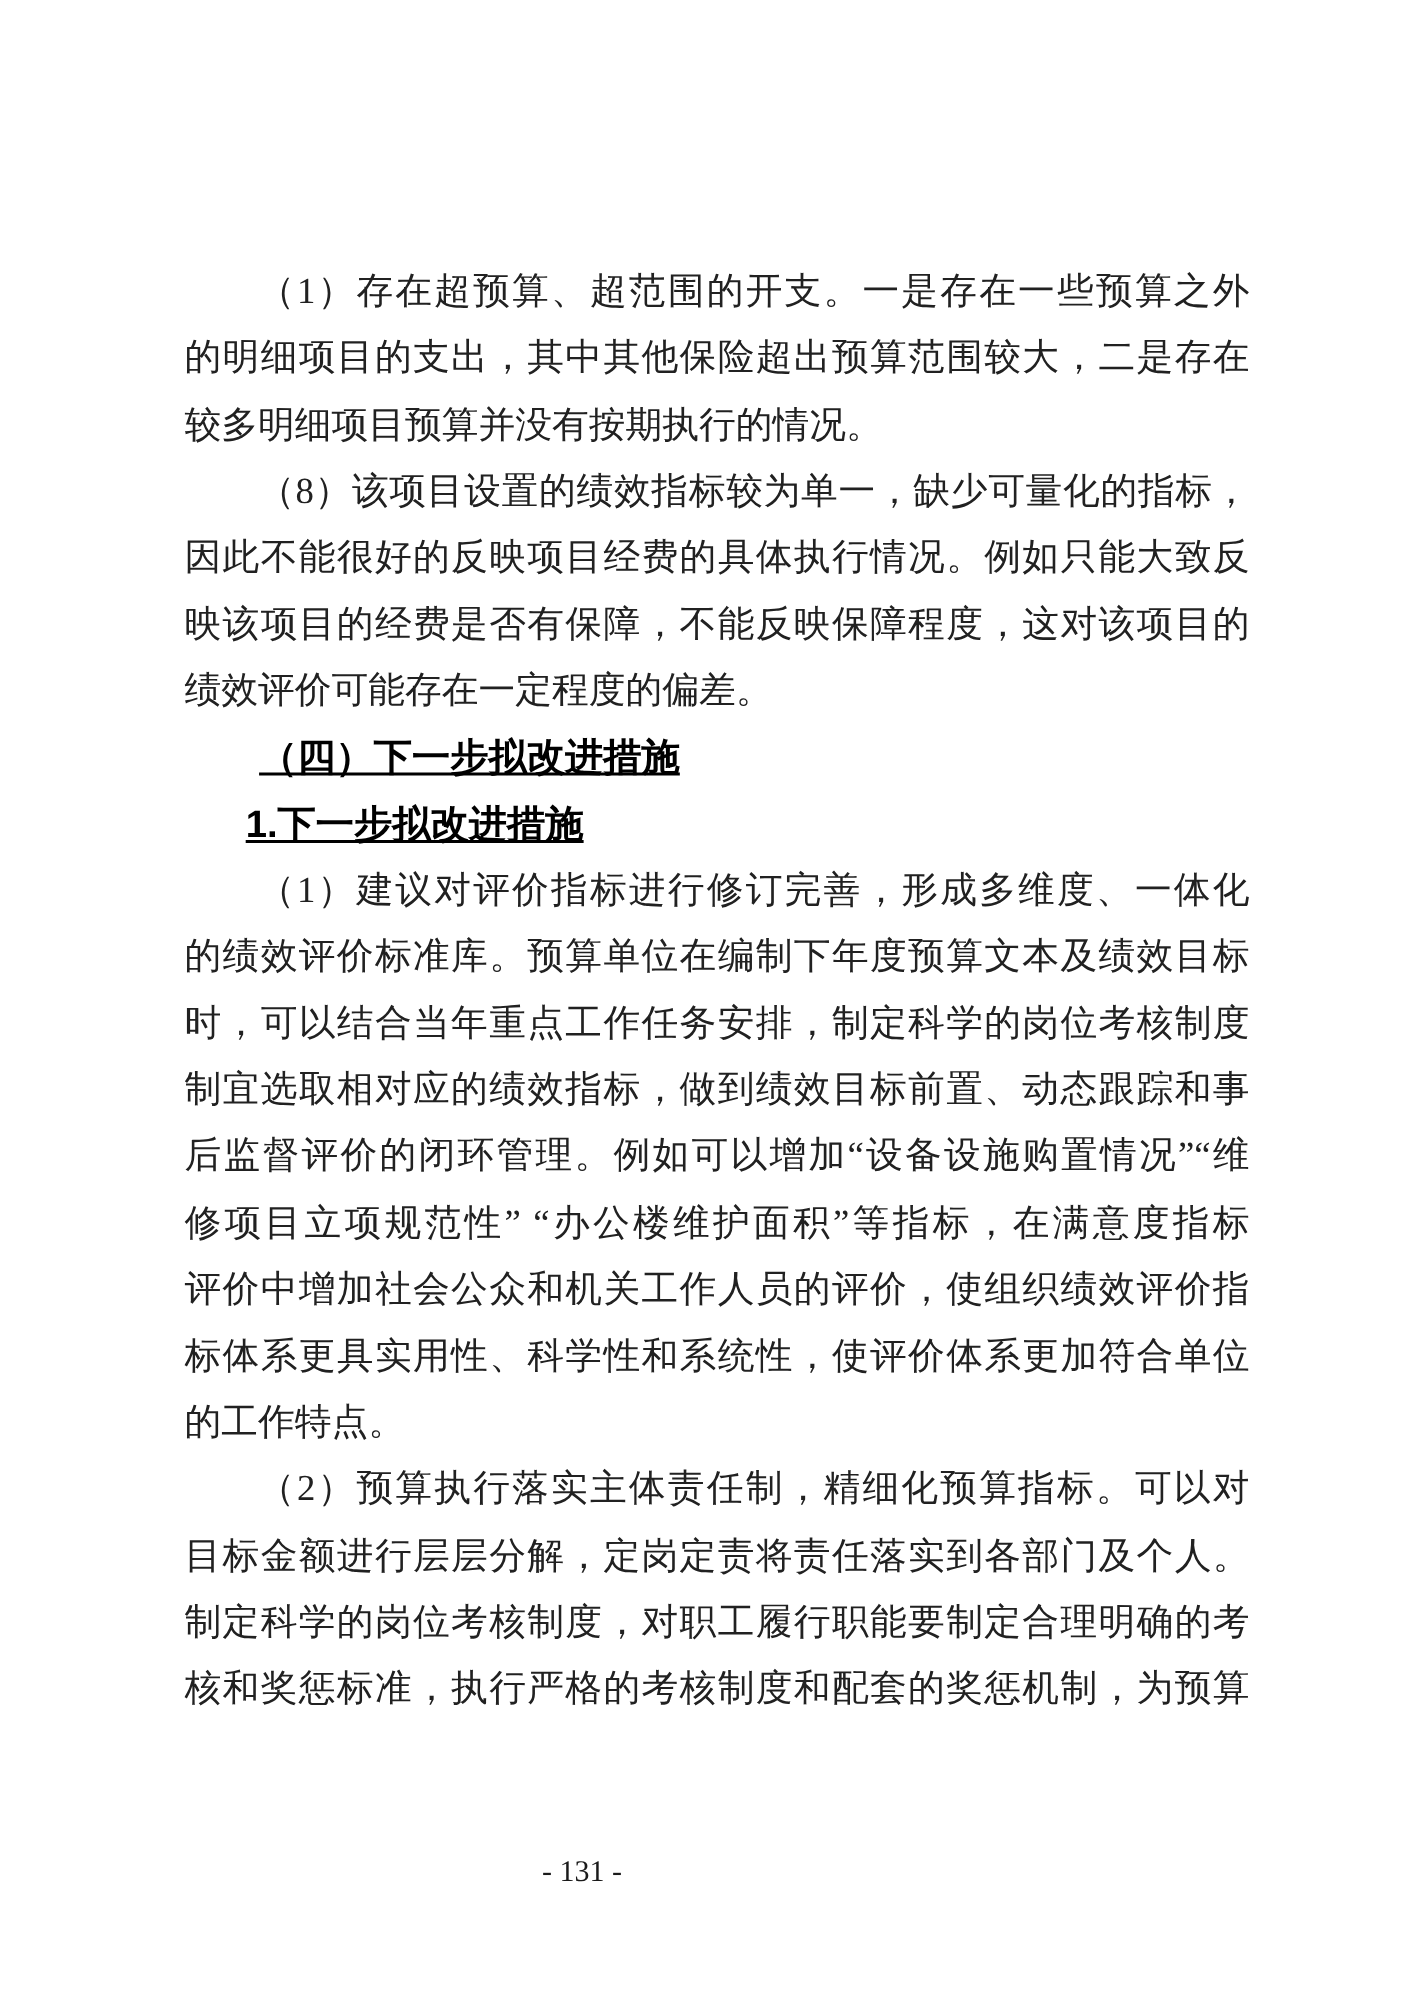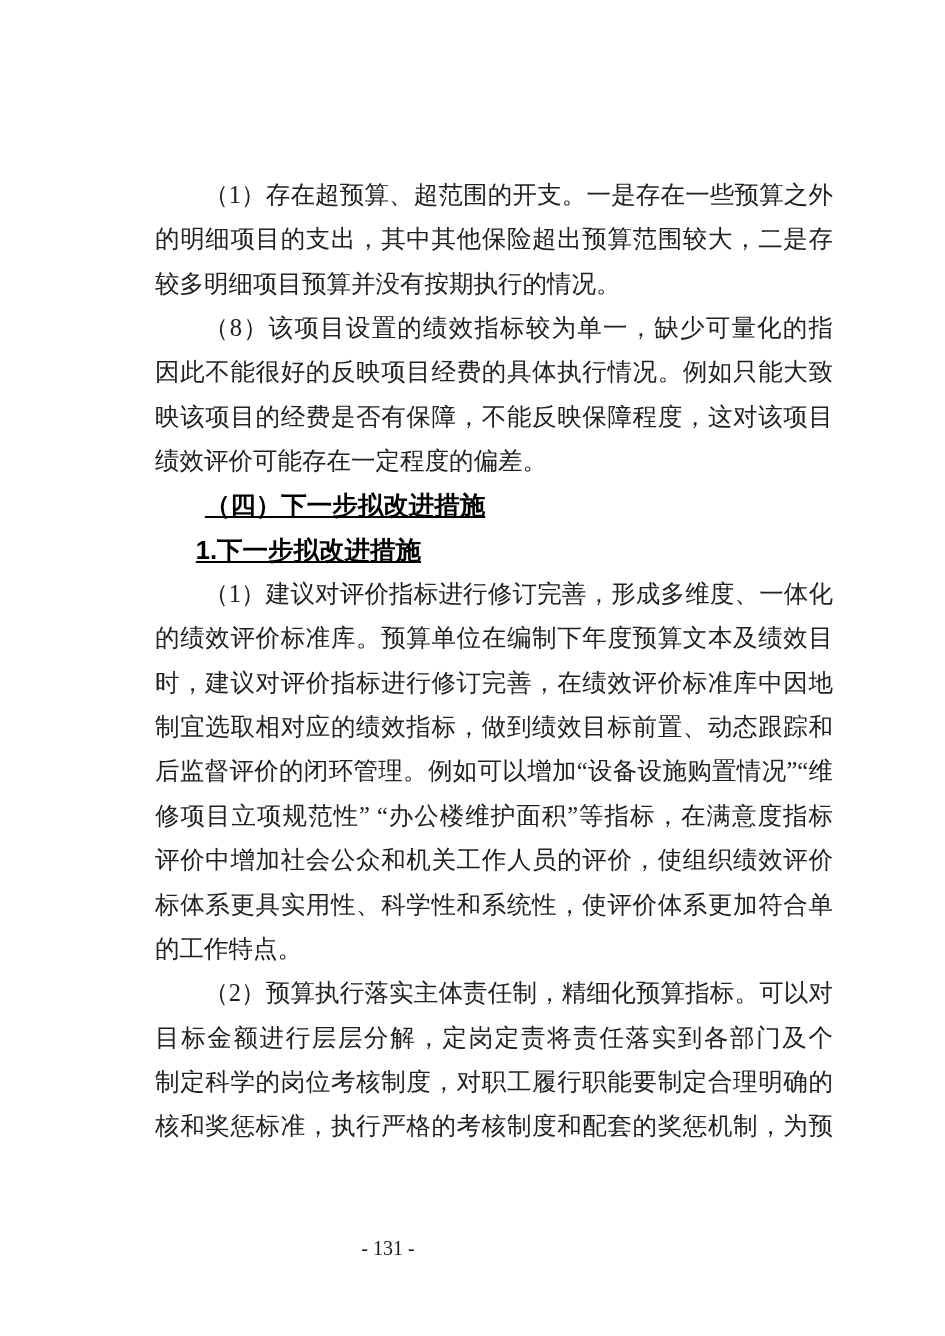--- a/index.html
+++ b/index.html
@@ -25,21 +25,20 @@
     height: 44.35px;
     line-height: 44.35px;
     font-size: 24.5px;
     color: #212121;
     text-align: justify;
     text-align-last: justify;
     overflow: hidden;
     white-space: normal;
     letter-spacing: 0;
     font-family: "Liberation Serif", "DejaVu Serif", serif;
-    margin-left: 32px;
   }
   .line.last {
     text-align-last: left;
   }
   .line.indent {
     text-indent: 2em;
   }
   .line.heading1, .line.heading2 {
     font-family: "Liberation Sans", "DejaVu Sans", sans-serif;
     font-weight: 700;
@@ -70,21 +69,21 @@
       <div class="line body">的明细项目的支出，其中其他保险超出预算范围较大，二是存在</div>
       <div class="line body last">较多明细项目预算并没有按期执行的情况。</div>
       <div class="line body indent">（8）该项目设置的绩效指标较为单一，缺少可量化的指标，</div>
       <div class="line body">因此不能很好的反映项目经费的具体执行情况。例如只能大致反</div>
       <div class="line body">映该项目的经费是否有保障，不能反映保障程度，这对该项目的</div>
       <div class="line body last">绩效评价可能存在一定程度的偏差。</div>
       <div class="line heading1 indent last">（四）下一步拟改进措施</div>
       <div class="line heading2 indent last">1.下一步拟改进措施</div>
       <div class="line body indent">（1）建议对评价指标进行修订完善，形成多维度、一体化</div>
       <div class="line body">的绩效评价标准库。预算单位在编制下年度预算文本及绩效目标</div>
-      <div class="line body">时，建议对评价指标进行修订完善，在绩效评价标准库中因地</div>
+      <div class="line body">时，可以结合当年重点工作任务安排，制定科学的岗位考核制度</div>
       <div class="line body">制宜选取相对应的绩效指标，做到绩效目标前置、动态跟踪和事</div>
       <div class="line body">后监督评价的闭环管理。例如可以增加“设备设施购置情况”“维</div>
       <div class="line body">修项目立项规范性” “办公楼维护面积”等指标，在满意度指标</div>
       <div class="line body">评价中增加社会公众和机关工作人员的评价，使组织绩效评价指</div>
       <div class="line body">标体系更具实用性、科学性和系统性，使评价体系更加符合单位</div>
       <div class="line body last">的工作特点。</div>
       <div class="line body indent">（2）预算执行落实主体责任制，精细化预算指标。可以对</div>
       <div class="line body">目标金额进行层层分解，定岗定责将责任落实到各部门及个人。</div>
       <div class="line body">制定科学的岗位考核制度，对职工履行职能要制定合理明确的考</div>
       <div class="line body">核和奖惩标准，执行严格的考核制度和配套的奖惩机制，为预算</div>

